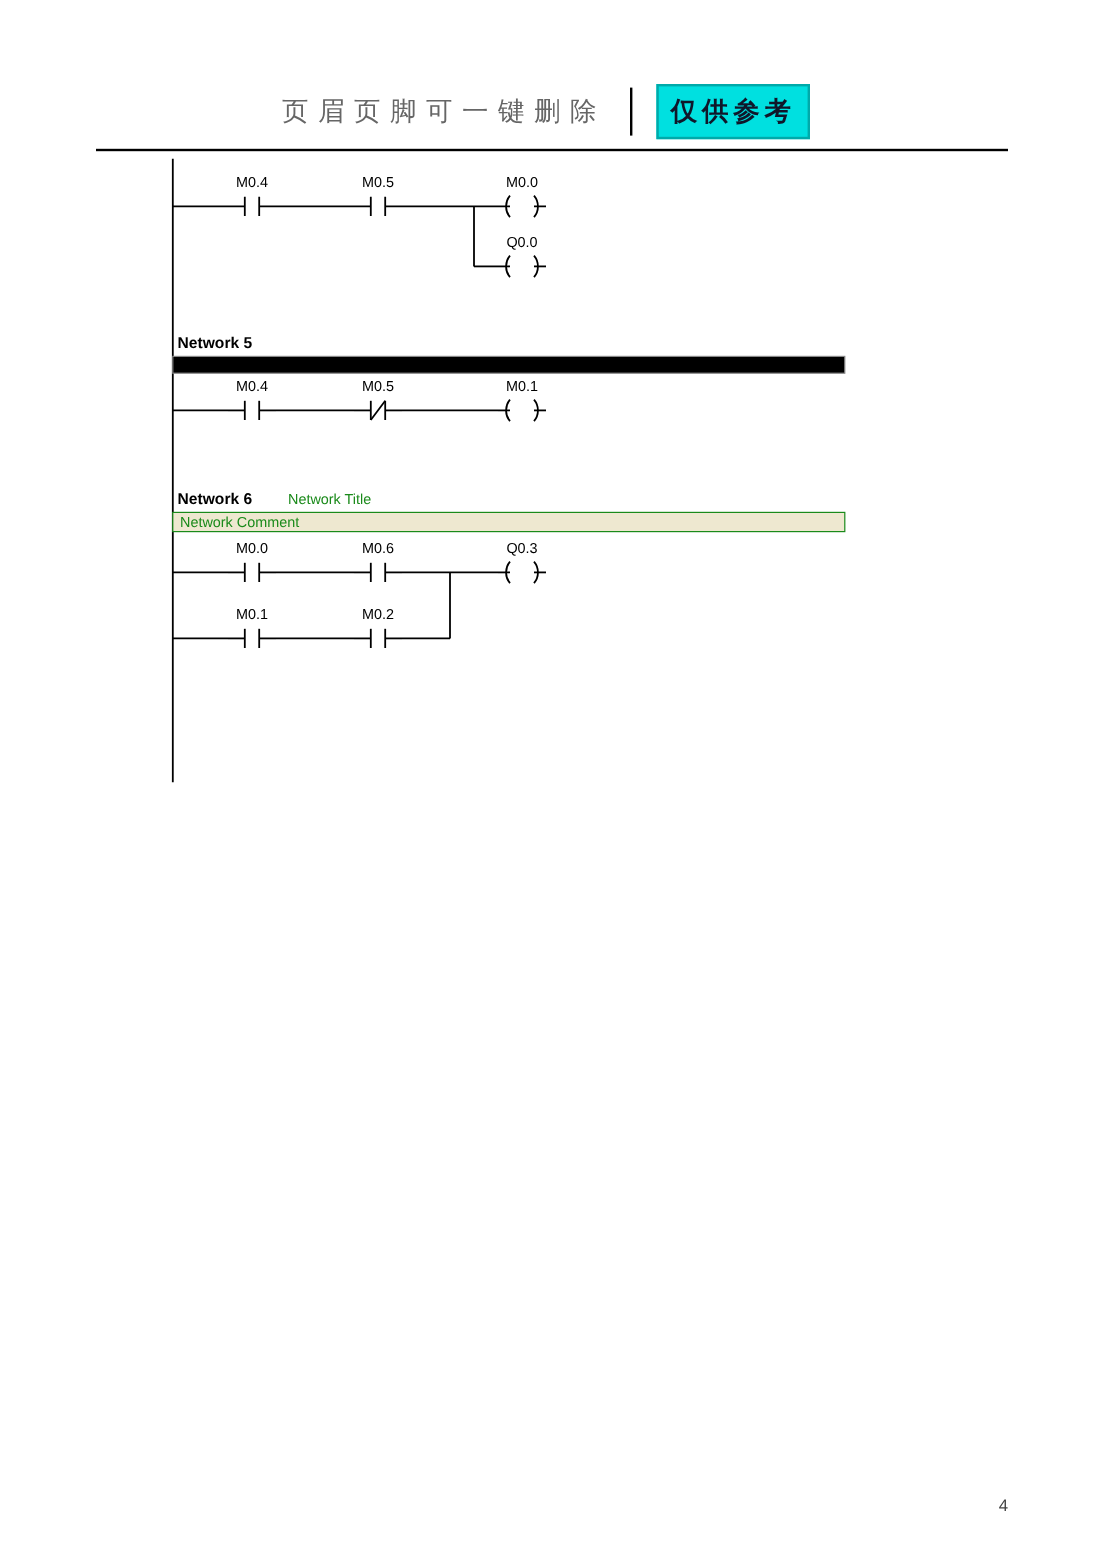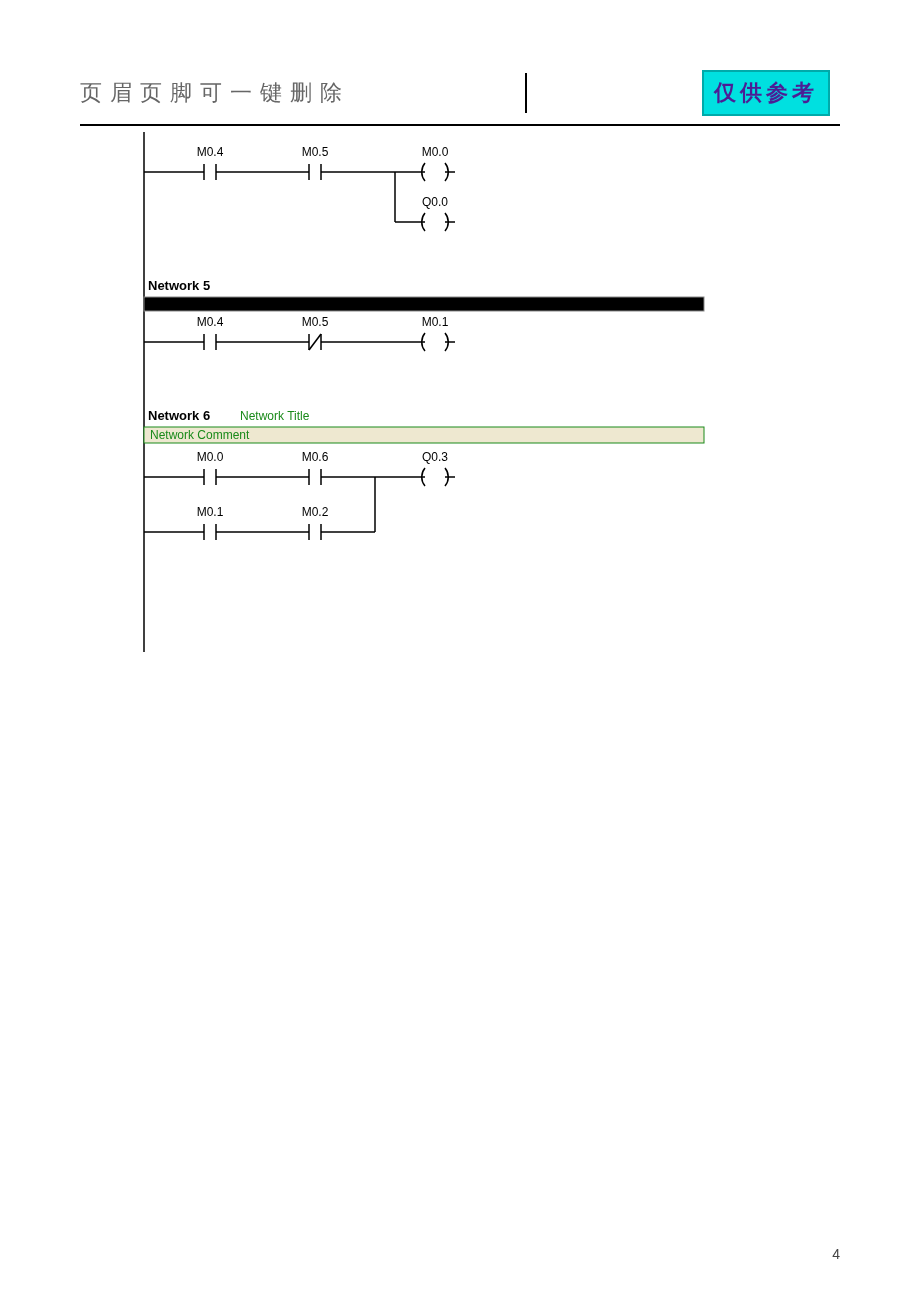--- a/index.html
+++ b/index.html
@@ -10,40 +10,40 @@
     font-family: Arial, "Microsoft YaHei", sans-serif;
     position: relative;
     color: #000;
   }
   .page {
     padding: 70px 80px 0 80px;
   }
   .header-row {
     display: flex;
     align-items: center;
-    justify-content: space-between;
+    justify-content: center;
     gap: 20px;
     margin-bottom: 8px;
     padding-right: 10px;
   }
   .header-text {
     font-size: 22px;
     color: #666;
     letter-spacing: 8px;
     font-family: "SimSun", serif;
   }
   .vline {
     width: 2px;
     height: 40px;
     background: #000;
   }
   .badge {
     background: #00e0e0;
     border: 2px solid #0aa;
-    color: #4c1d95;
+    color: #0f172a;
     font-size: 22px;
     font-weight: bold;
     padding: 6px 10px;
     letter-spacing: 4px;
     font-family: "SimSun", serif;
   }
   .hr {
     height: 2px;
     background: #000;
     margin: 0 0 6px 0;

